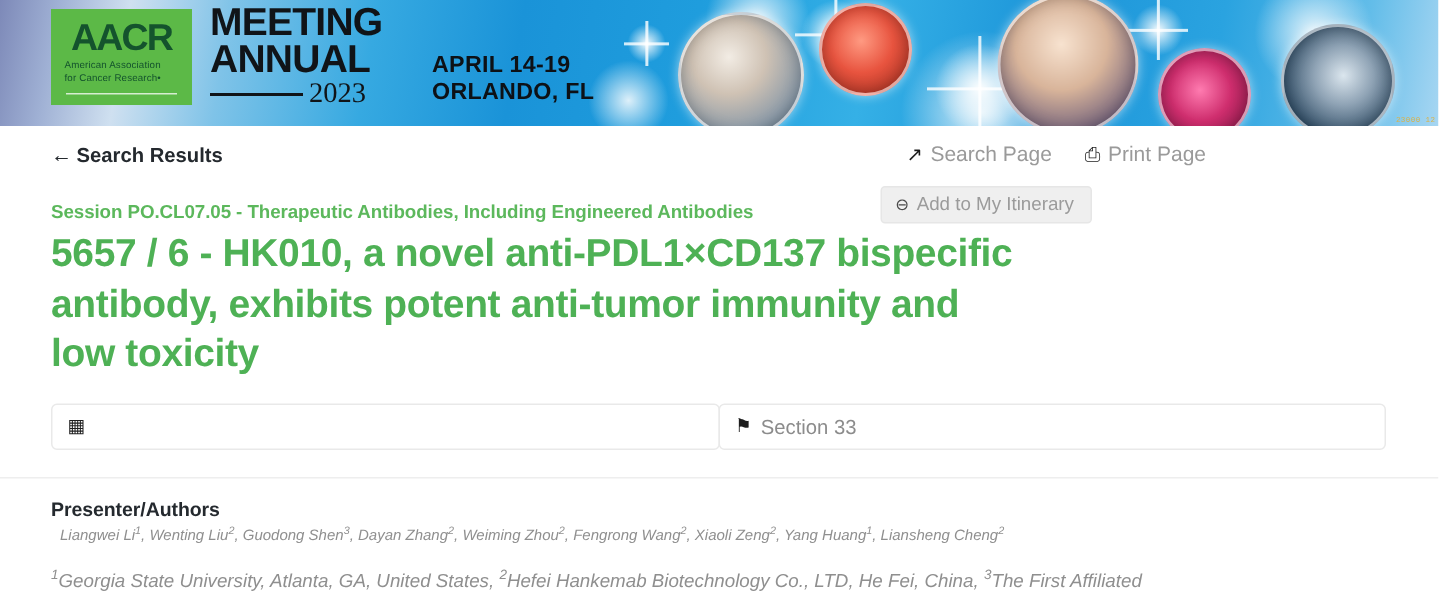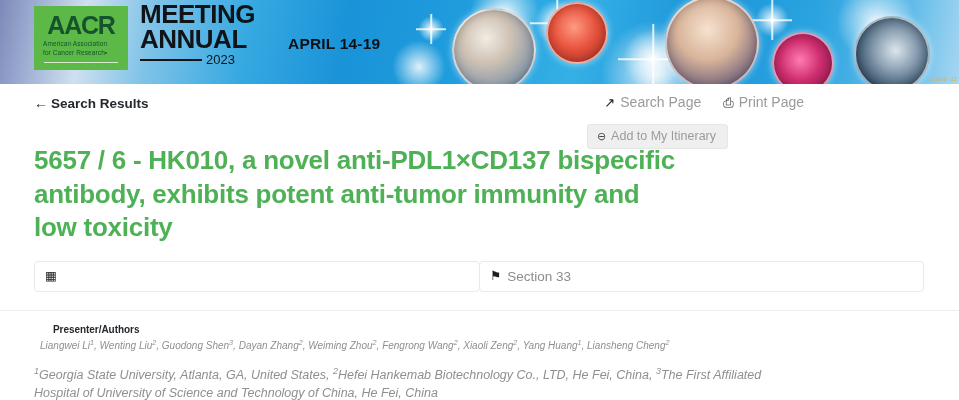--- a/index.html
+++ b/index.html
@@ -62,21 +62,21 @@
   #meeting-text {
     position: absolute; left: 140px; top: 2px;
     color: #101418;
   }
   #meeting-annual, #meeting-meeting {
     font-size: 26px; font-weight: bold; line-height: .97;
     letter-spacing: -.5px;
   }
   #meeting-year-row { display: flex; align-items: center; gap: 4px; margin-top: 1px; }
   #meeting-year-rule { width: 62px; height: 2px; background: #101418; }
-  #meeting-year { font-size: 13px; font-weight: 400; line-height: 1; letter-spacing: 0px; }
+  #meeting-year { font-size: 19px; font-weight: 400; line-height: 1; letter-spacing: 0px; font-family: Liberation Serif, serif; }
 
   
   #meeting-where {
     position: absolute; left: 288px; top: 35px;
     color: #0d1116; font-size: 15.5px; font-weight: bold;
     line-height: 1.17; letter-spacing: .2px;
   }
 
   
   .circle {
@@ -149,23 +149,22 @@
   #info-date { width: 446px; }
   #info-loc  { width: 445px; margin-left: -1px; }
 
   #divider {
     margin: 18px 0 0 -34px;
     width: 959px; height: 1px; background: #eeeeee;
   }
 
   #authors-section { margin-top: 13px; }
   #authors-heading {
-    font-size: 10px; font-weight: bold; color: #24292e;
+    font-size: 13px; font-weight: bold; color: #24292e;
     letter-spacing: -.05px;
-    margin-left: 19px;
   }
   #authors-list {
     margin-top: 3px; padding-left: 6px;
     font-size: 10px; color: #8f8f8f; line-height: 1.5; font-style: italic;
   }
   #affiliations {
     margin-top: 13px;
     font-size: 12.5px; color: #8f8f8f;
     font-style: italic; line-height: 1.45;
     max-width: 895px;
@@ -211,20 +210,21 @@
     <div id="meeting-meeting">MEETING</div>
     <div id="meeting-annual">ANNUAL</div>
     <div id="meeting-year-row">
       <span id="meeting-year-rule"></span>
       <span id="meeting-year">2023</span>
     </div>
   </div>
 
   <div id="meeting-where">
     <div>APRIL 14-19</div>
+    <div>ORLANDO, FL</div>
   </div>
 
   <div id="banner-code">23000 12</div>
 </div>
 
 <div id="content">
 
   <div id="top-bar">
     <a id="back-link">
       <span id="back-arrow">←</span><span>Search Results</span>
@@ -240,20 +240,21 @@
         <span>Print Page</span>
       </div>
     </div>
 
     <div id="itinerary-btn">
       <span class="glyph">⊖</span>
       <span>Add to My Itinerary</span>
     </div>
   </div>
 
+  <div id="session-line">Session PO.CL07.05 - Therapeutic Antibodies, Including Engineered Antibodies</div>
 
   <h1 id="abstract-title">5657 / 6 - HK010, a novel anti-PDL1×CD137 bispecific antibody, exhibits potent anti-tumor immunity and low toxicity</h1>
 
   <div id="info-row">
     <div class="info-box" id="info-date">
       <span class="glyph">▦</span>
     </div>
     <div class="info-box" id="info-loc">
       <span class="glyph">⚑</span>
       <span>Section 33</span>

